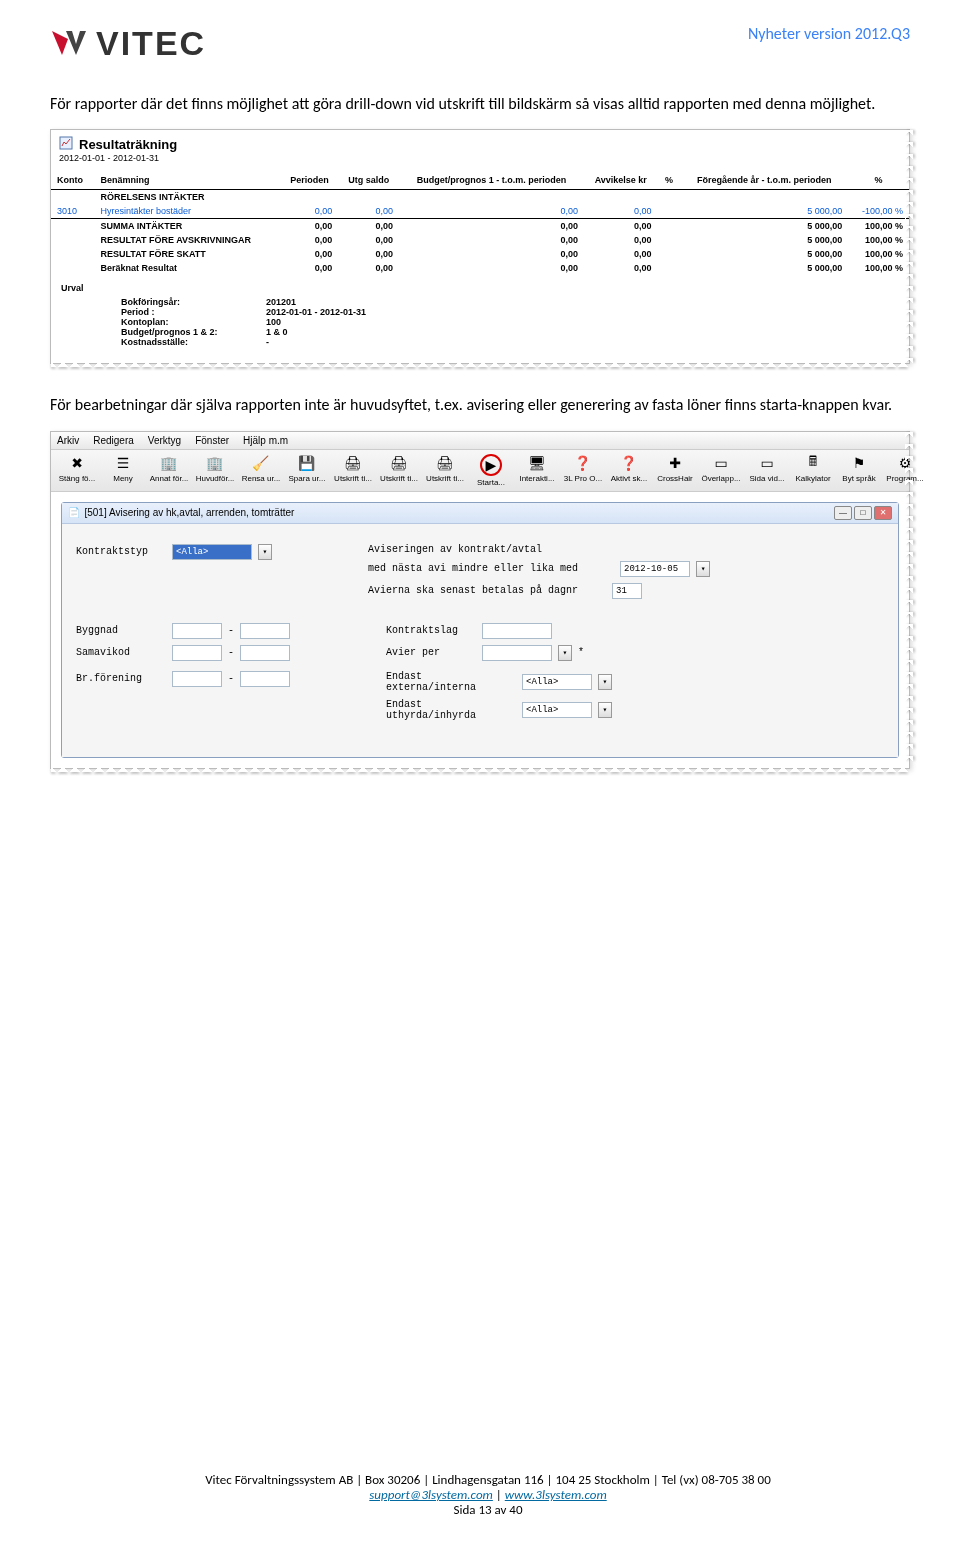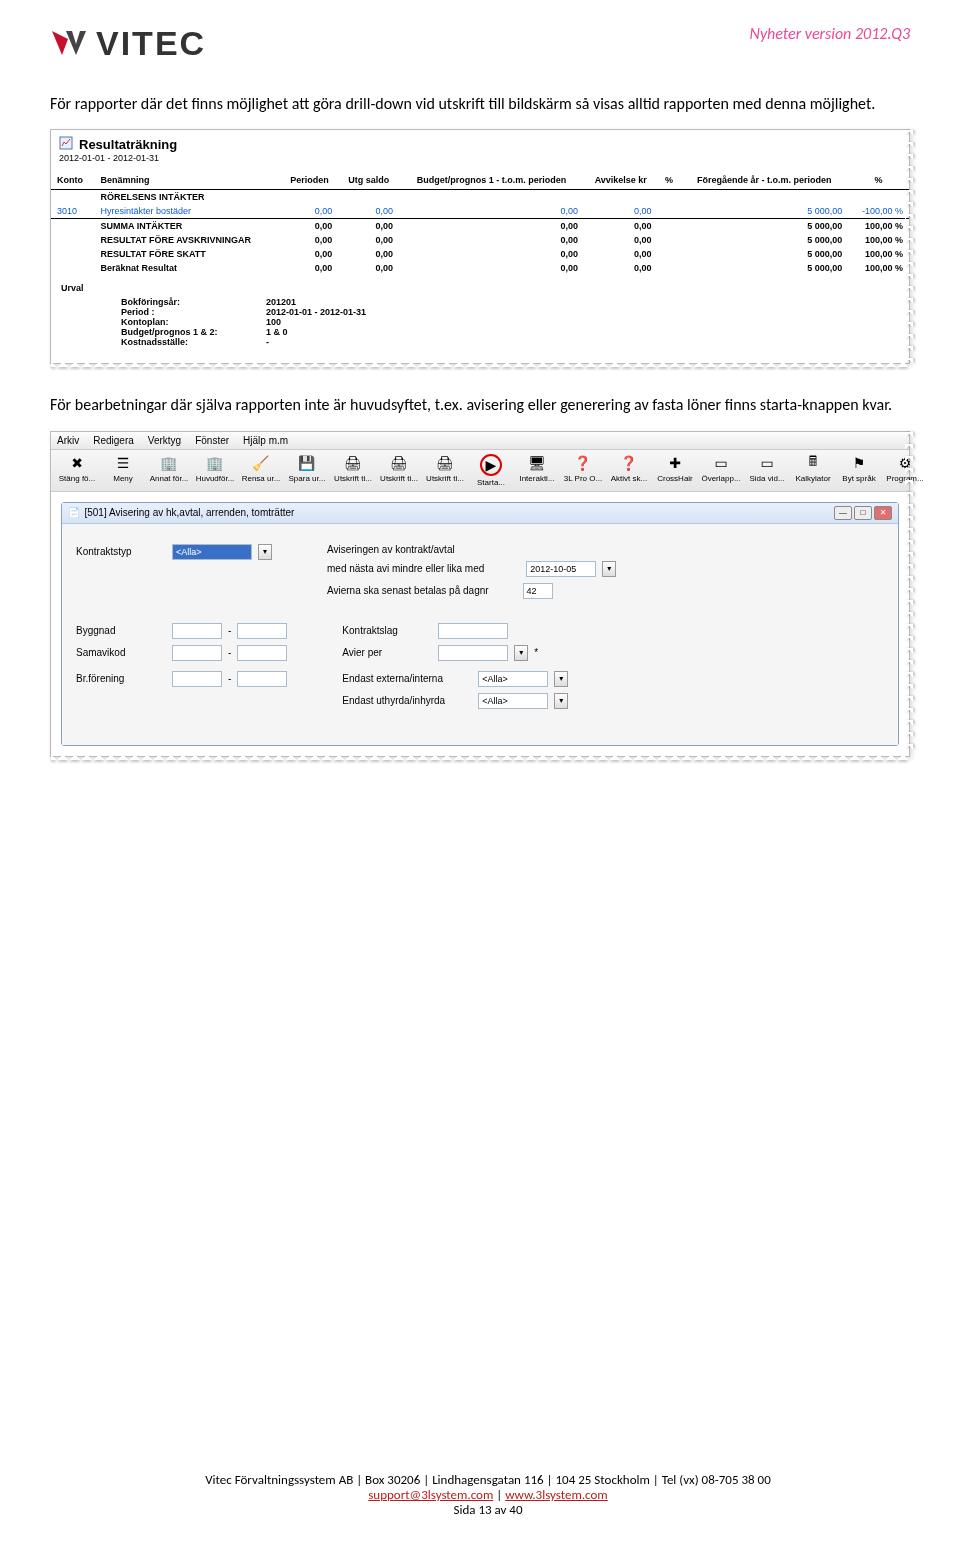--- a/index.html
+++ b/index.html
@@ -28,22 +28,21 @@
   .logo-mark svg { display: block; }
   .logo-text {
     font-size: 34px;
     font-weight: 600;
     letter-spacing: 2px;
     color: #333;
     font-family: Arial, sans-serif;
   }
   .version-text {
     font-size: 16px;
-    font-style: italic;
-    color: #ec4899;
+    color: #3b82f6;
     text-align: right;
   }
   .body-text {
     font-size: 16px;
     line-height: 1.4;
     margin-bottom: 14px;
   }
   
   .shot {
     border: 1px solid #bbb;
@@ -179,30 +178,30 @@
     font-size: 10px;
   }
   .frow { display:flex; align-items:center; gap:6px; margin-bottom:6px; }
   .frow .flabel { width: 90px; }
   .finput {
     border:1px solid #abc; background:#fff; height:16px; padding:0 3px; font-size:9px;
     display:inline-flex; align-items:center;
   }
   .finput.sel { background:#3a6fc7; color:#fff; }
   .fdd { width:14px; height:16px; border:1px solid #999; background:linear-gradient(#fff,#ddd); text-align:center; font-size:8px; line-height:14px;}
-  .cols { display:flex; gap:55px; }
+  .cols { display:flex; gap:96px;font-family:Liberation Mono, monospace; }
   .footer {
     position: absolute;
     bottom: 30px;
     left: 16px; right: 0;
     text-align: center;
     font-size: 13px;
     color: #000;
   }
-  .footer a { color: #b91c1c; text-decoration: underline; }
+  .footer a { color: #0369a1; text-decoration: underline; font-style: italic; }
 </style>
 </head>
 <body>
 
 <div class="page">
   <div class="header-row">
     <div class="logo">
       <span class="logo-mark">
         <svg width="38" height="30" viewBox="0 0 38 30">
           <path d="M2 2 L12 26 L18 10 Z" fill="#c8102e"></path>
@@ -448,21 +447,21 @@
               </div>
             <div class="frow">
               <span>med nästa avi mindre eller lika med</span>
               <span style="width:30px;"></span>
               <span class="finput" style="width:70px;">2012-10-05</span>
               <span class="fdd">▾</span>
             </div>
             <div class="frow">
               <span>Avierna ska senast betalas på dagnr</span>
               <span style="width:22px;"></span>
-              <span class="finput" style="width:30px;">42</span>
+              <span class="finput" style="width:30px;">31</span>
             </div>
           </div>
         </div>
         <div class="cols">
           <div>
             <div class="frow">
               <span class="flabel">Byggnad</span>
               <span class="finput" style="width:50px;"></span> -
               <span class="finput" style="width:50px;"></span>
             </div>

